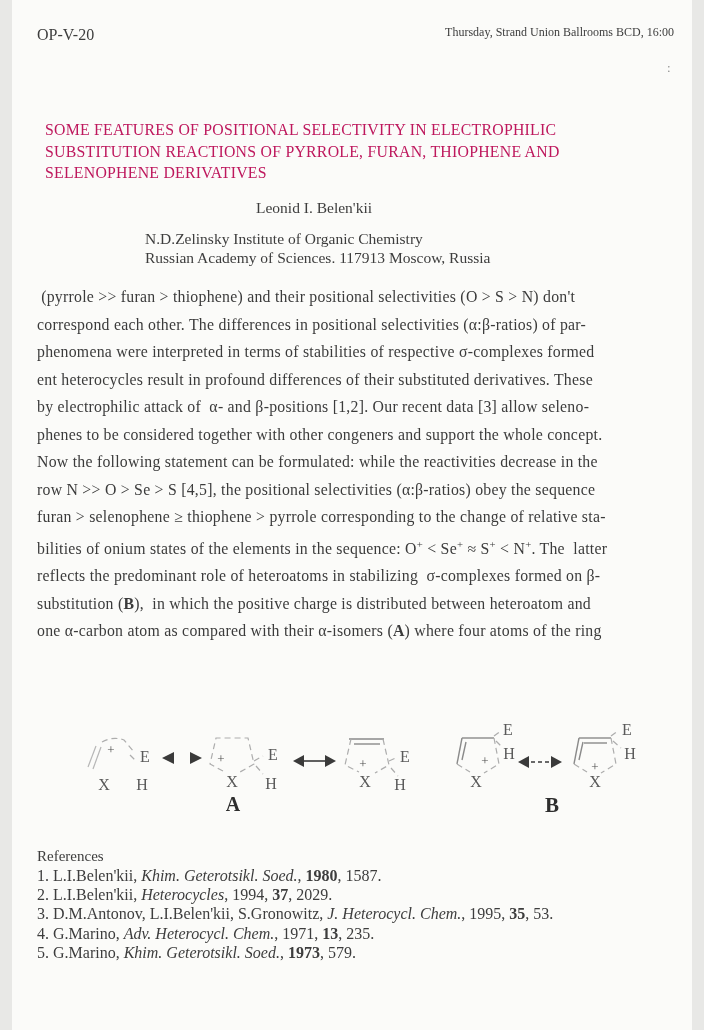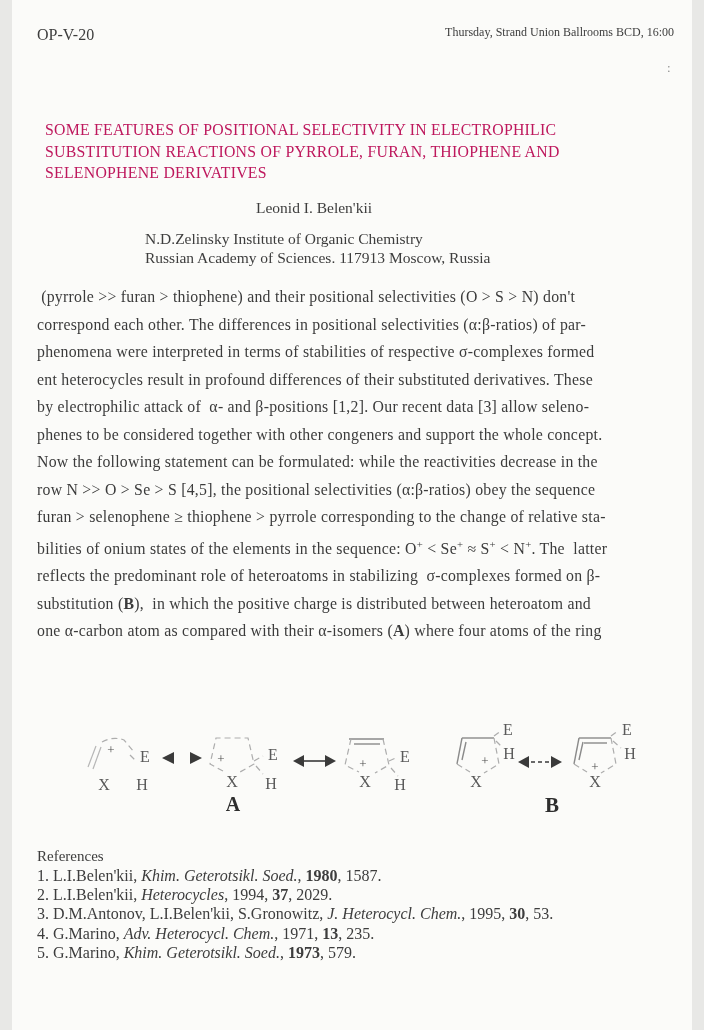--- a/index.html
+++ b/index.html
@@ -197,21 +197,21 @@
     </svg>
   </div>
 
   <div class="refs">
     <div class="refs-heading">References</div>
 
       <div class="ref-line"><span>1. L.I.Belen'kii, </span><span class="i">Khim. Geterotsikl. Soed.</span><span>, </span><span class="b">1980</span><span>, 1587.</span></div>
 
       <div class="ref-line"><span>2. L.I.Belen'kii, </span><span class="i">Heterocycles</span><span>, 1994, </span><span class="b">37</span><span>, 2029.</span></div>
 
-      <div class="ref-line"><span>3. D.M.Antonov, L.I.Belen'kii, S.Gronowitz, </span><span class="i">J. Heterocycl. Chem.</span><span>, 1995, </span><span class="b">30</span><span>, 53.</span></div>
+      <div class="ref-line"><span>3. D.M.Antonov, L.I.Belen'kii, S.Gronowitz, </span><span class="i">J. Heterocycl. Chem.</span><span>, 1995, </span><span class="b">35</span><span>, 53.</span></div>
 
       <div class="ref-line"><span>4. G.Marino, </span><span class="i">Adv. Heterocycl. Chem.</span><span>, 1971, </span><span class="b">13</span><span>, 235.</span></div>
 
       <div class="ref-line"><span>5. G.Marino, </span><span class="i">Khim. Geterotsikl. Soed.</span><span>, </span><span class="b">1973</span><span>, 579.</span></div>
 
   </div>
 
 </div>
 
 </body></html>

